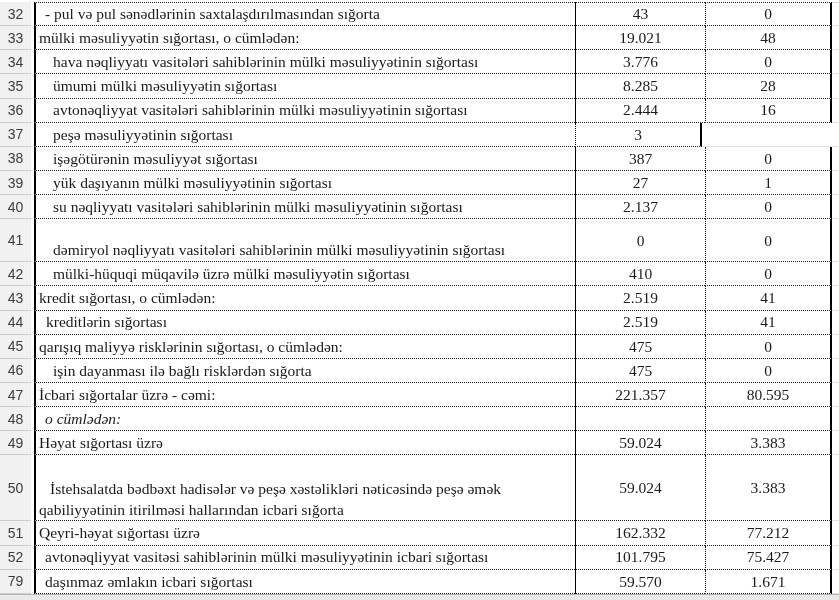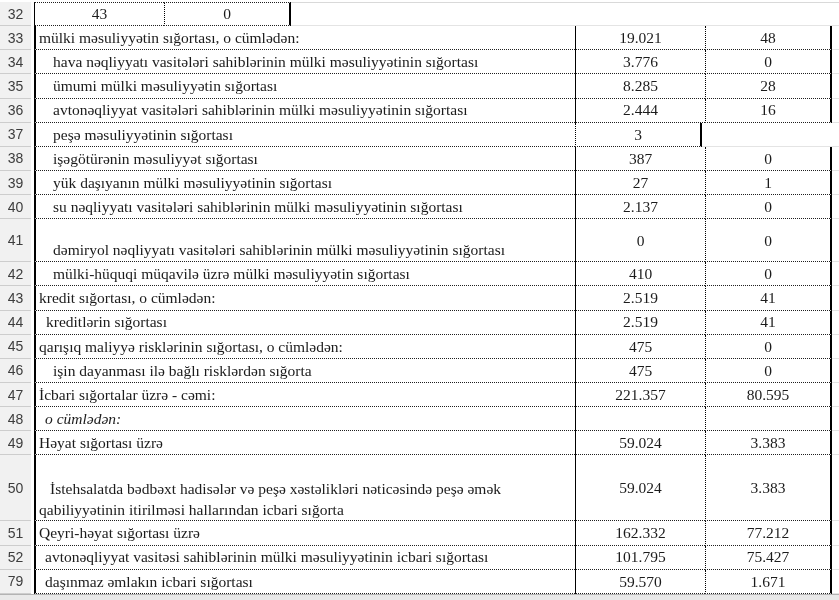--- a/index.html
+++ b/index.html
@@ -44,20 +44,21 @@
   }
 </style>
 </head>
 <body>
 
 <div class="screen">
   <div class="gridwrap">
       <div class="row">
         <div class="gut">32</div>
         <div class="gap"></div>
+        <div class="c label ind1">- pul və pul sənədlərinin saxtalaşdırılmasından sığorta</div>
         <div class="c v1">43</div>
         <div class="c v2">0</div>
         <div class="marg"></div>
       </div>
       <div class="row b">
         <div class="gut">33</div>
         <div class="gap"></div>
         <div class="c label ind0">mülki məsuliyyətin sığortası, o cümlədən:</div>
         <div class="c v1">19.021</div>
         <div class="c v2">48</div>

